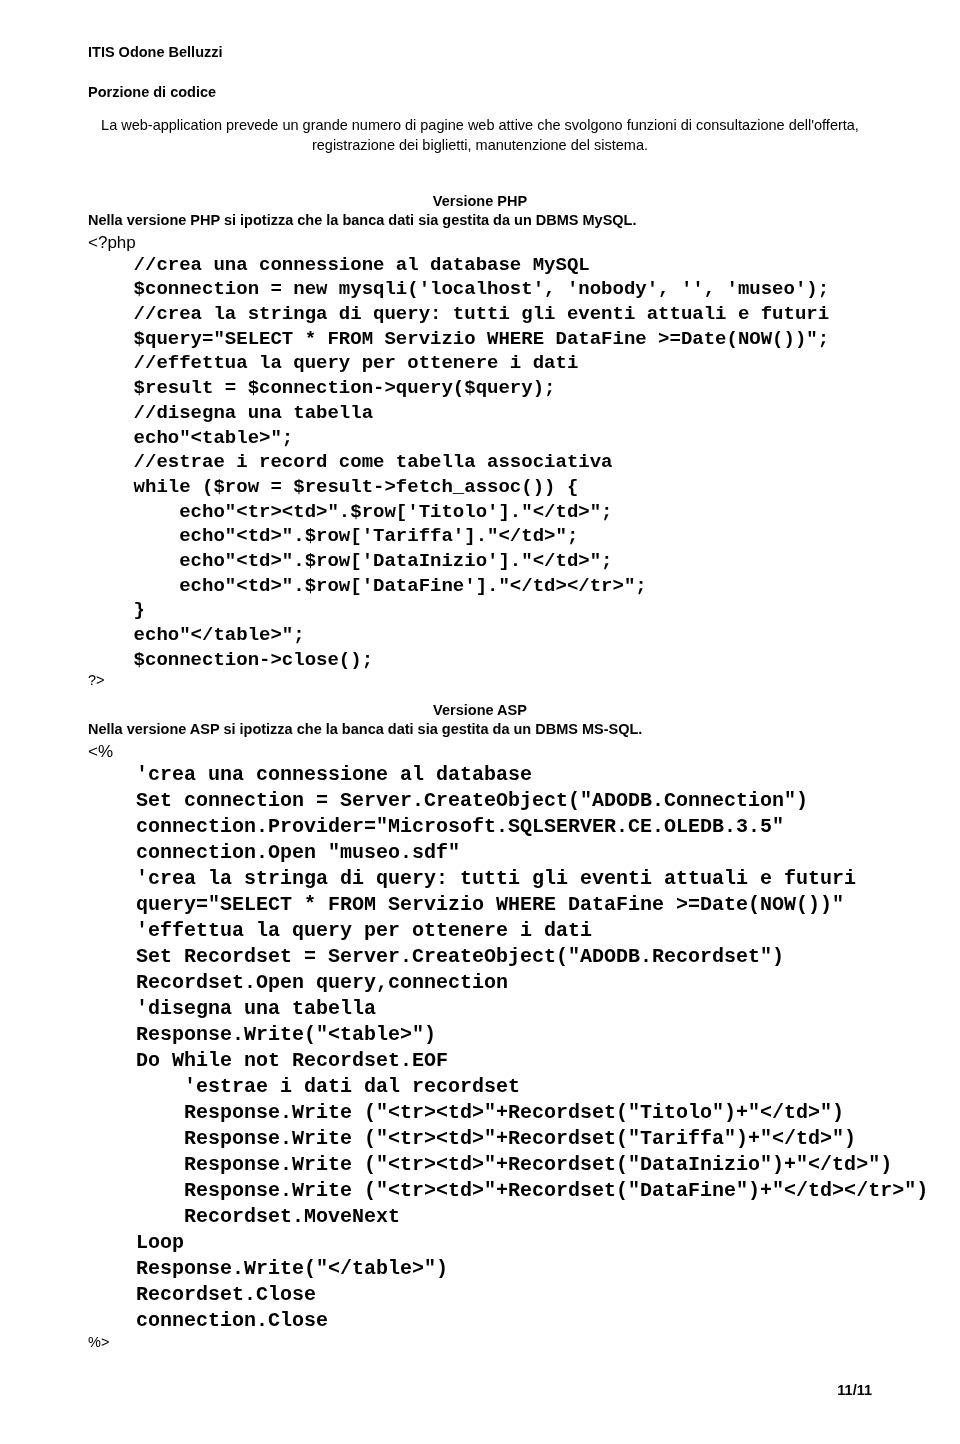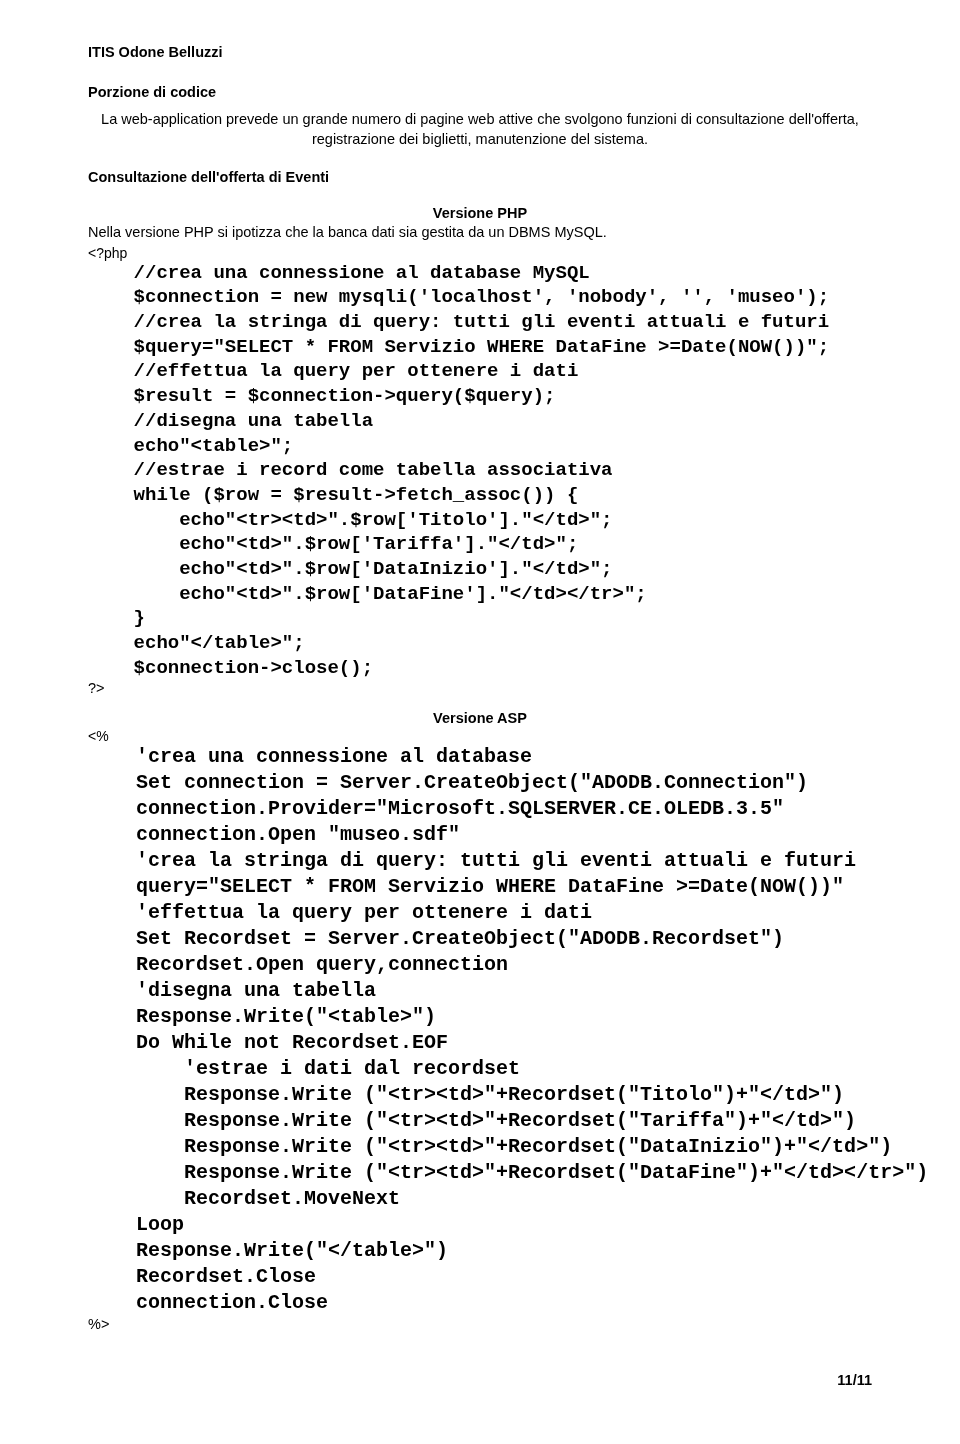--- a/index.html
+++ b/index.html
@@ -16,86 +16,86 @@
     padding: 44px 88px 30px 88px;
     box-sizing: border-box;
     position: relative;
   }
   .header-title {
     font-weight: bold;
     margin-bottom: 24px;
   }
   .section-title {
     font-weight: bold;
-    margin-bottom: 10px;
+    margin-bottom: 16px;
   }
   .paragraph {
     line-height: 1.35;
     margin-bottom: 20px;
     text-align: center;
   }
   .subsection-title {
     font-weight: bold;
     margin-bottom: 2px;
   }
   .version-title {
     font-weight: bold;
     margin-bottom: 2px;
     text-align: center;
   }
   .version-desc {
     line-height: 1.35;
     margin-bottom: 2px;
+    font-weight: bold;
   }
   .code-block {
     font-family: "Courier New", Courier, monospace;
     font-weight: bold;
     white-space: pre;
     line-height: 1.3;
     font-size: 19px;
     margin-bottom: 18px;
   }
   .code-asp {
     font-family: "Courier New", Courier, monospace;
     font-weight: bold;
     white-space: pre;
     line-height: 1.3;
     font-size: 20px;
   }
   .open-tag {
     font-family: Verdana, Geneva, sans-serif;
-    font-size: 14px;
+    font-size: 17px;
     font-weight: normal;
     display: block;
   }
   .close-tag {
     font-family: Verdana, Geneva, sans-serif;
     font-size: 14.5px;
     font-weight: normal;
     display: block;
   }
   .page-number {
     position: absolute;
-    bottom: 56px;
+    bottom: 46px;
     right: 88px;
     font-weight: bold;
     font-size: 14.5px;
   }
 </style>
 </head>
 <body>
 
 <div class="page">
 
   <div class="header-title">ITIS Odone Belluzzi</div>
 
   <div class="section-title">Porzione di codice</div>
   <div class="paragraph">La web-application prevede un grande numero di pagine web attive che svolgono funzioni di consultazione dell'offerta, registrazione dei biglietti, manutenzione del sistema.</div>
 
-  <div class="subsection-title">Consultazione dell'offerta di Eventi</div>
   <div style="height:18px"></div>
 
   <div class="version-title">Versione PHP</div>
   <div class="version-desc">Nella versione PHP si ipotizza che la banca dati sia gestita da un DBMS MySQL.</div>
   <div>
     <span class="open-tag">&lt;?php</span>
     <div class="code-block">    //crea una connessione al database MySQL
     $connection = new mysqli('localhost', 'nobody', '', 'museo');
     //crea la stringa di query: tutti gli eventi attuali e futuri
     $query="SELECT * FROM Servizio WHERE DataFine &gt;=Date(NOW())";
@@ -111,20 +111,21 @@
         echo"&lt;td&gt;".$row['DataFine']."&lt;/td&gt;&lt;/tr&gt;";
     }
     echo"&lt;/table&gt;";
     $connection-&gt;close();</div>
     <span class="close-tag" style="margin-top:-18px; display:block;">?&gt;</span>
   </div>
 
   <div style="height:14px"></div>
 
   <div class="version-title">Versione ASP</div>
+  <div class="version-desc">Nella versione ASP si ipotizza che la banca dati sia gestita da un DBMS MS-SQL.</div>
   <div>
     <span class="open-tag">&lt;%</span>
     <div class="code-asp">    'crea una connessione al database
     Set connection = Server.CreateObject("ADODB.Connection")
     connection.Provider="Microsoft.SQLSERVER.CE.OLEDB.3.5"
     connection.Open "museo.sdf"
     'crea la stringa di query: tutti gli eventi attuali e futuri
     query="SELECT * FROM Servizio WHERE DataFine &gt;=Date(NOW())"
     'effettua la query per ottenere i dati
     Set Recordset = Server.CreateObject("ADODB.Recordset")

